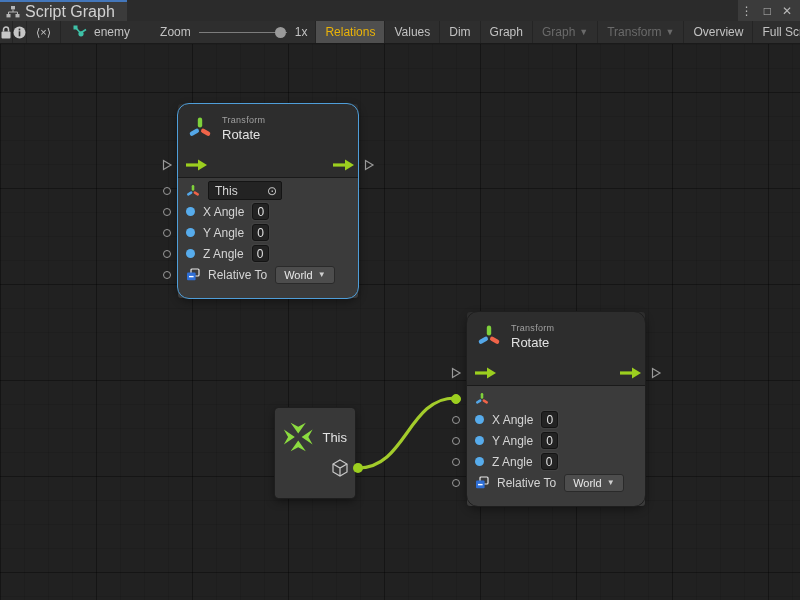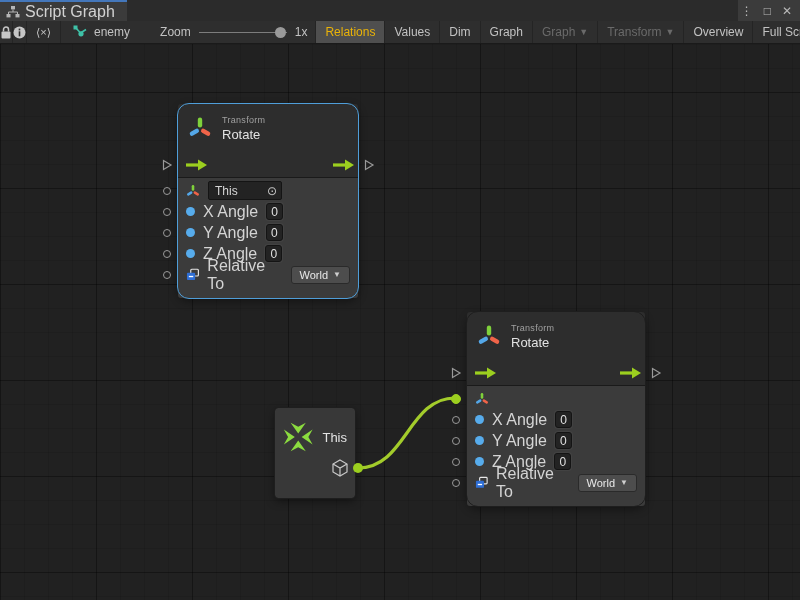--- a/index.html
+++ b/index.html
@@ -51,21 +51,21 @@
   .node.selected { outline:1px solid #4f9ed9; }
   .node-top { background:#2d2d2d; border-radius:3px 3px 0 0; border-bottom:1px solid #1a1a1a; }
   .node-header { height:48px; display:flex; align-items:center; gap:10px; padding:0 10px; }
   .node-category { font-size:9px; color:#a0a0a0; letter-spacing:.3px; }
   .node-title { font-size:13px; color:#e2e2e2; margin-top:2px; }
   .flow-row { position:relative; height:25px; }
   .flow-arrow { position:absolute; top:50%; transform:translateY(-50%); }
   .flow-arrow.in { left:8px; } .flow-arrow.out { right:4px; }
   .node-body { background:#3b3b3b; border-radius:0 0 3px 3px; padding:2px 0 13px; }
   .row { position:relative; height:21px; display:flex; align-items:center; gap:8px; padding:0 8px; }
-  .lbl { font-size:16px; color:#d4d4d4; }
+  .lbl { font-size:12px; color:#d4d4d4; }
   .dot { width:9px; height:9px; border-radius:50%; background:#57acec; flex:0 0 auto; }
   .valbox { min-width:17px; height:17px; background:#232323; border:1px solid #141414; border-radius:3px;
     color:#e0e0e0; font-size:12px; display:flex; align-items:center; justify-content:center;
     box-shadow:0 0 0 1px rgba(255,255,255,0.04); padding:0 3px; }
   .this-field { width:74px; height:19px; background:#232323; border:1px solid #141414; border-radius:2px;
     display:flex; align-items:center; color:#d6d6d6; font-size:12px; padding:0 4px 0 6px; }
   .this-field .grow { flex:1; }
   .target { color:#c8c8c8; font-size:12px; line-height:1; }
   .dropdown { height:18px; background:#4d4d4d; border:1px solid #2a2a2a; border-radius:3px;
     display:flex; align-items:center; gap:5px; padding:0 8px; color:#e8e8e8; font-size:11px; }

